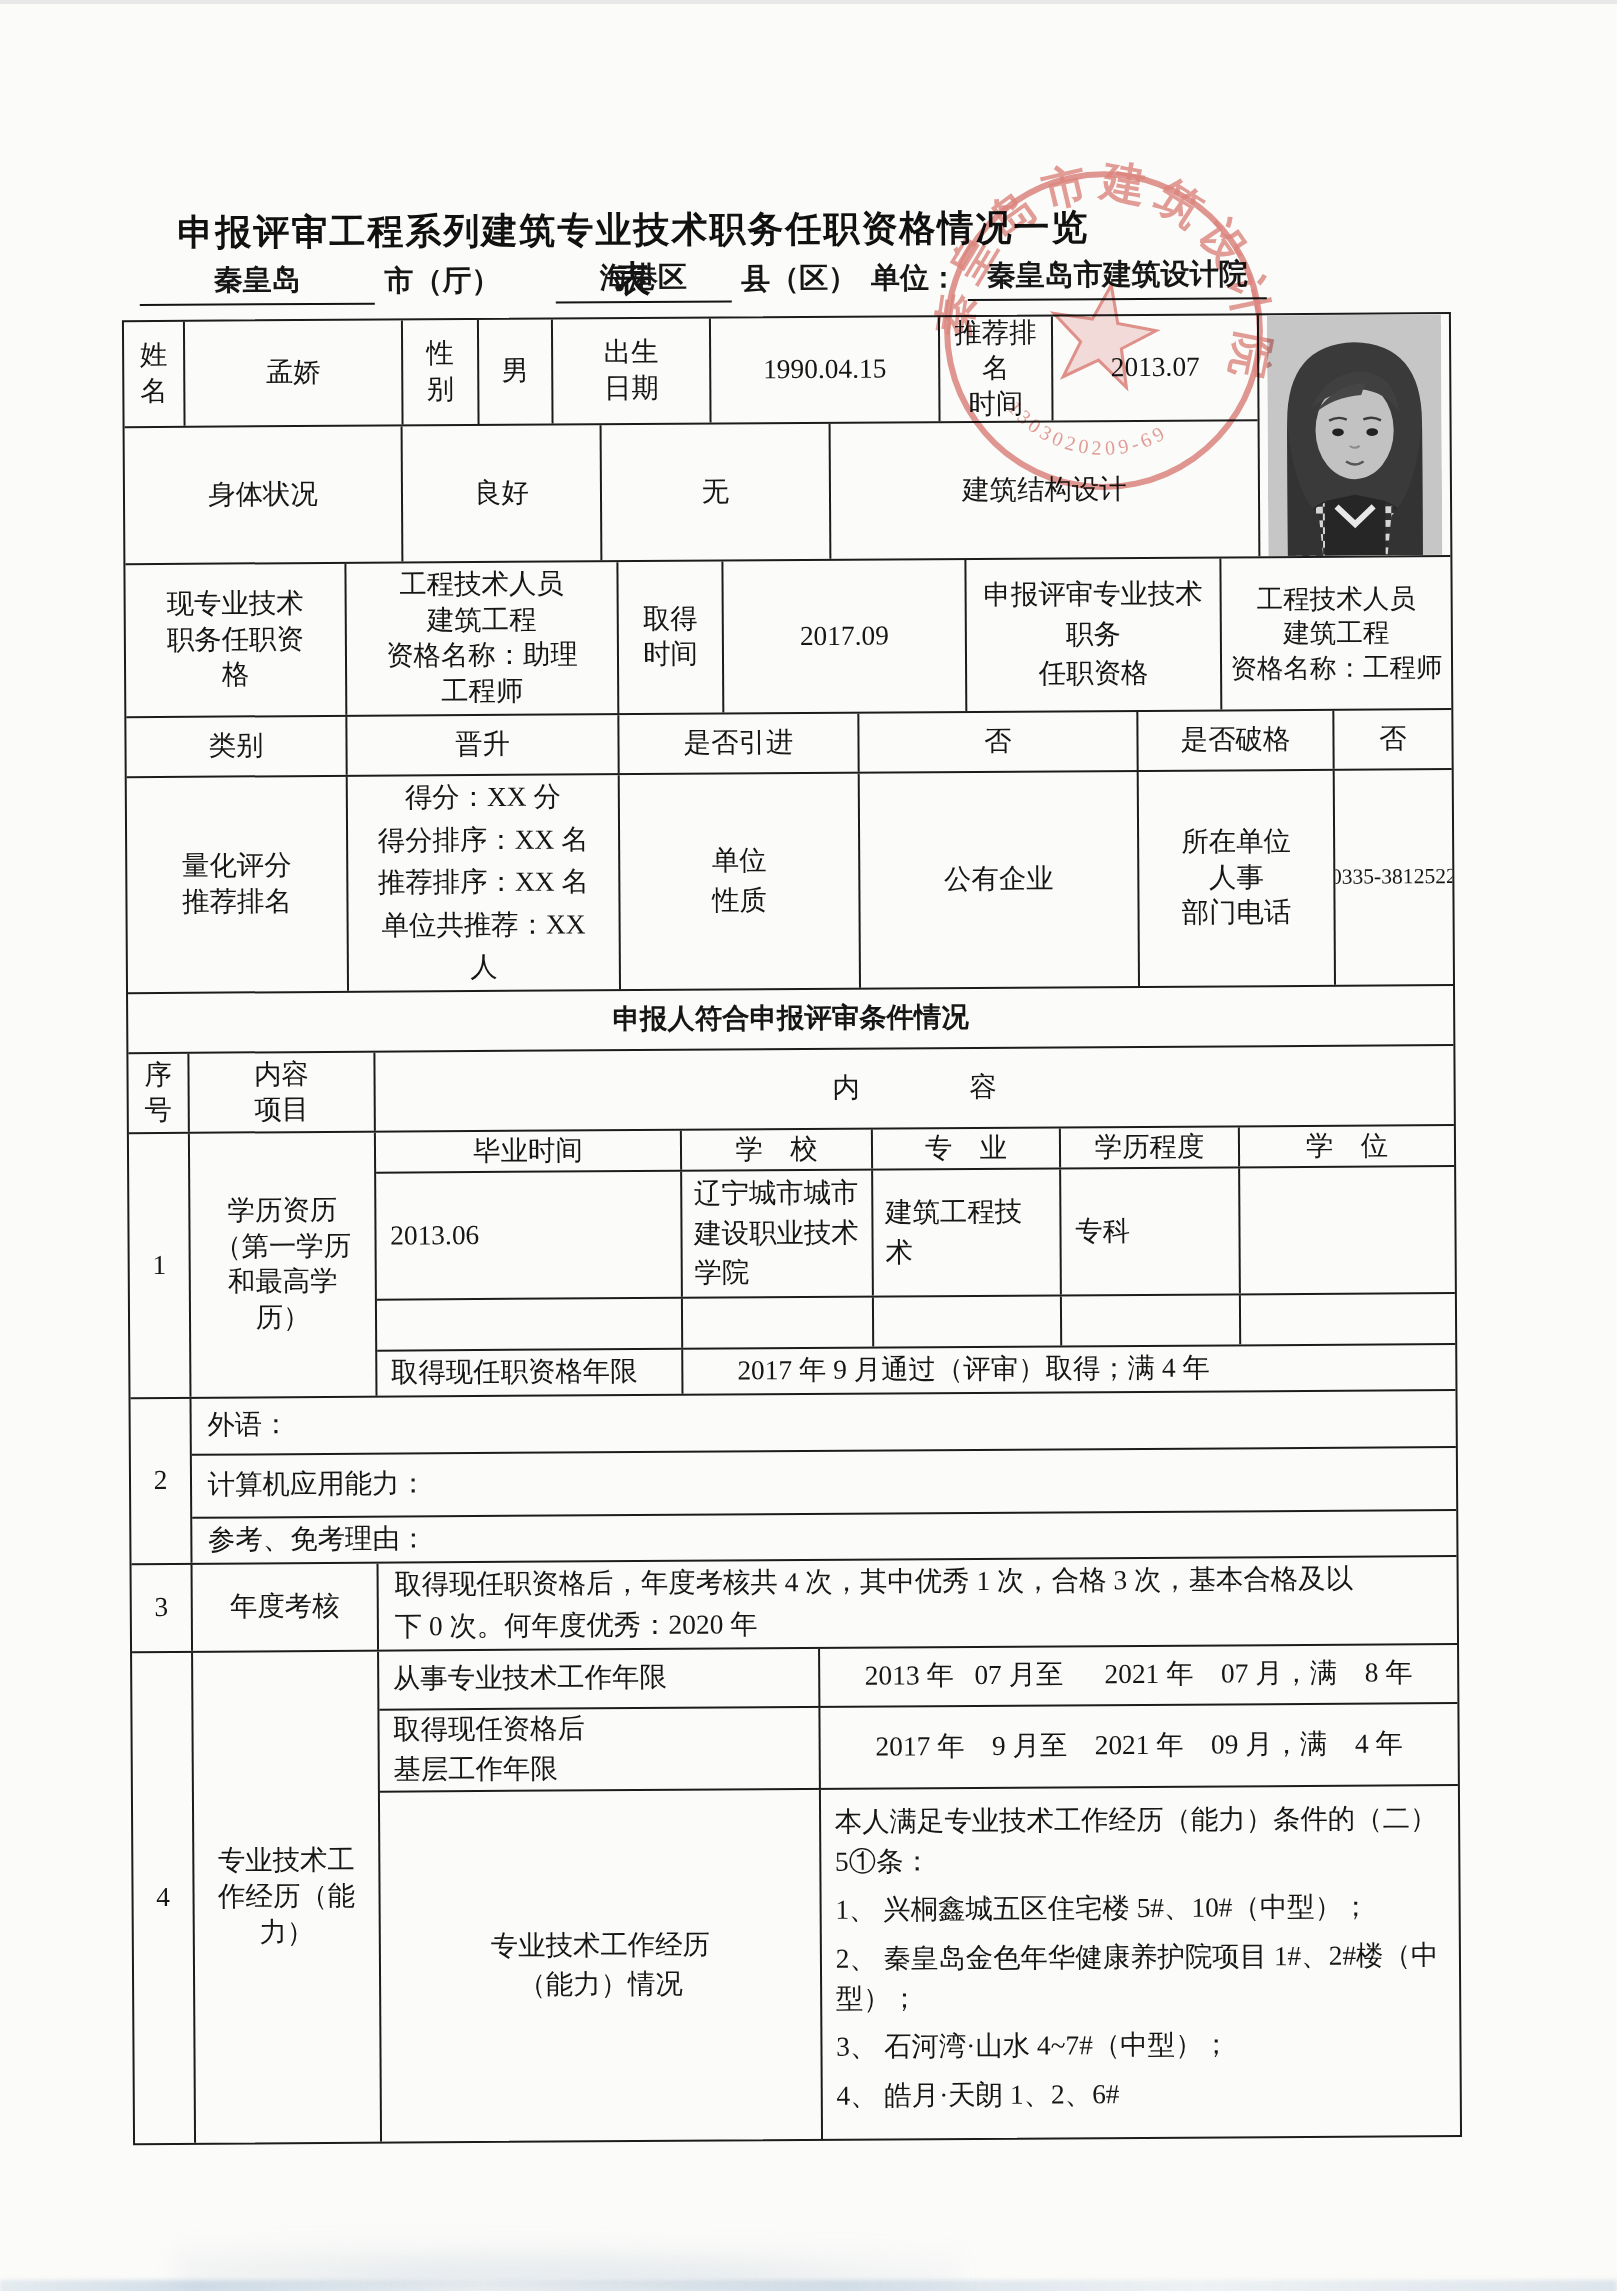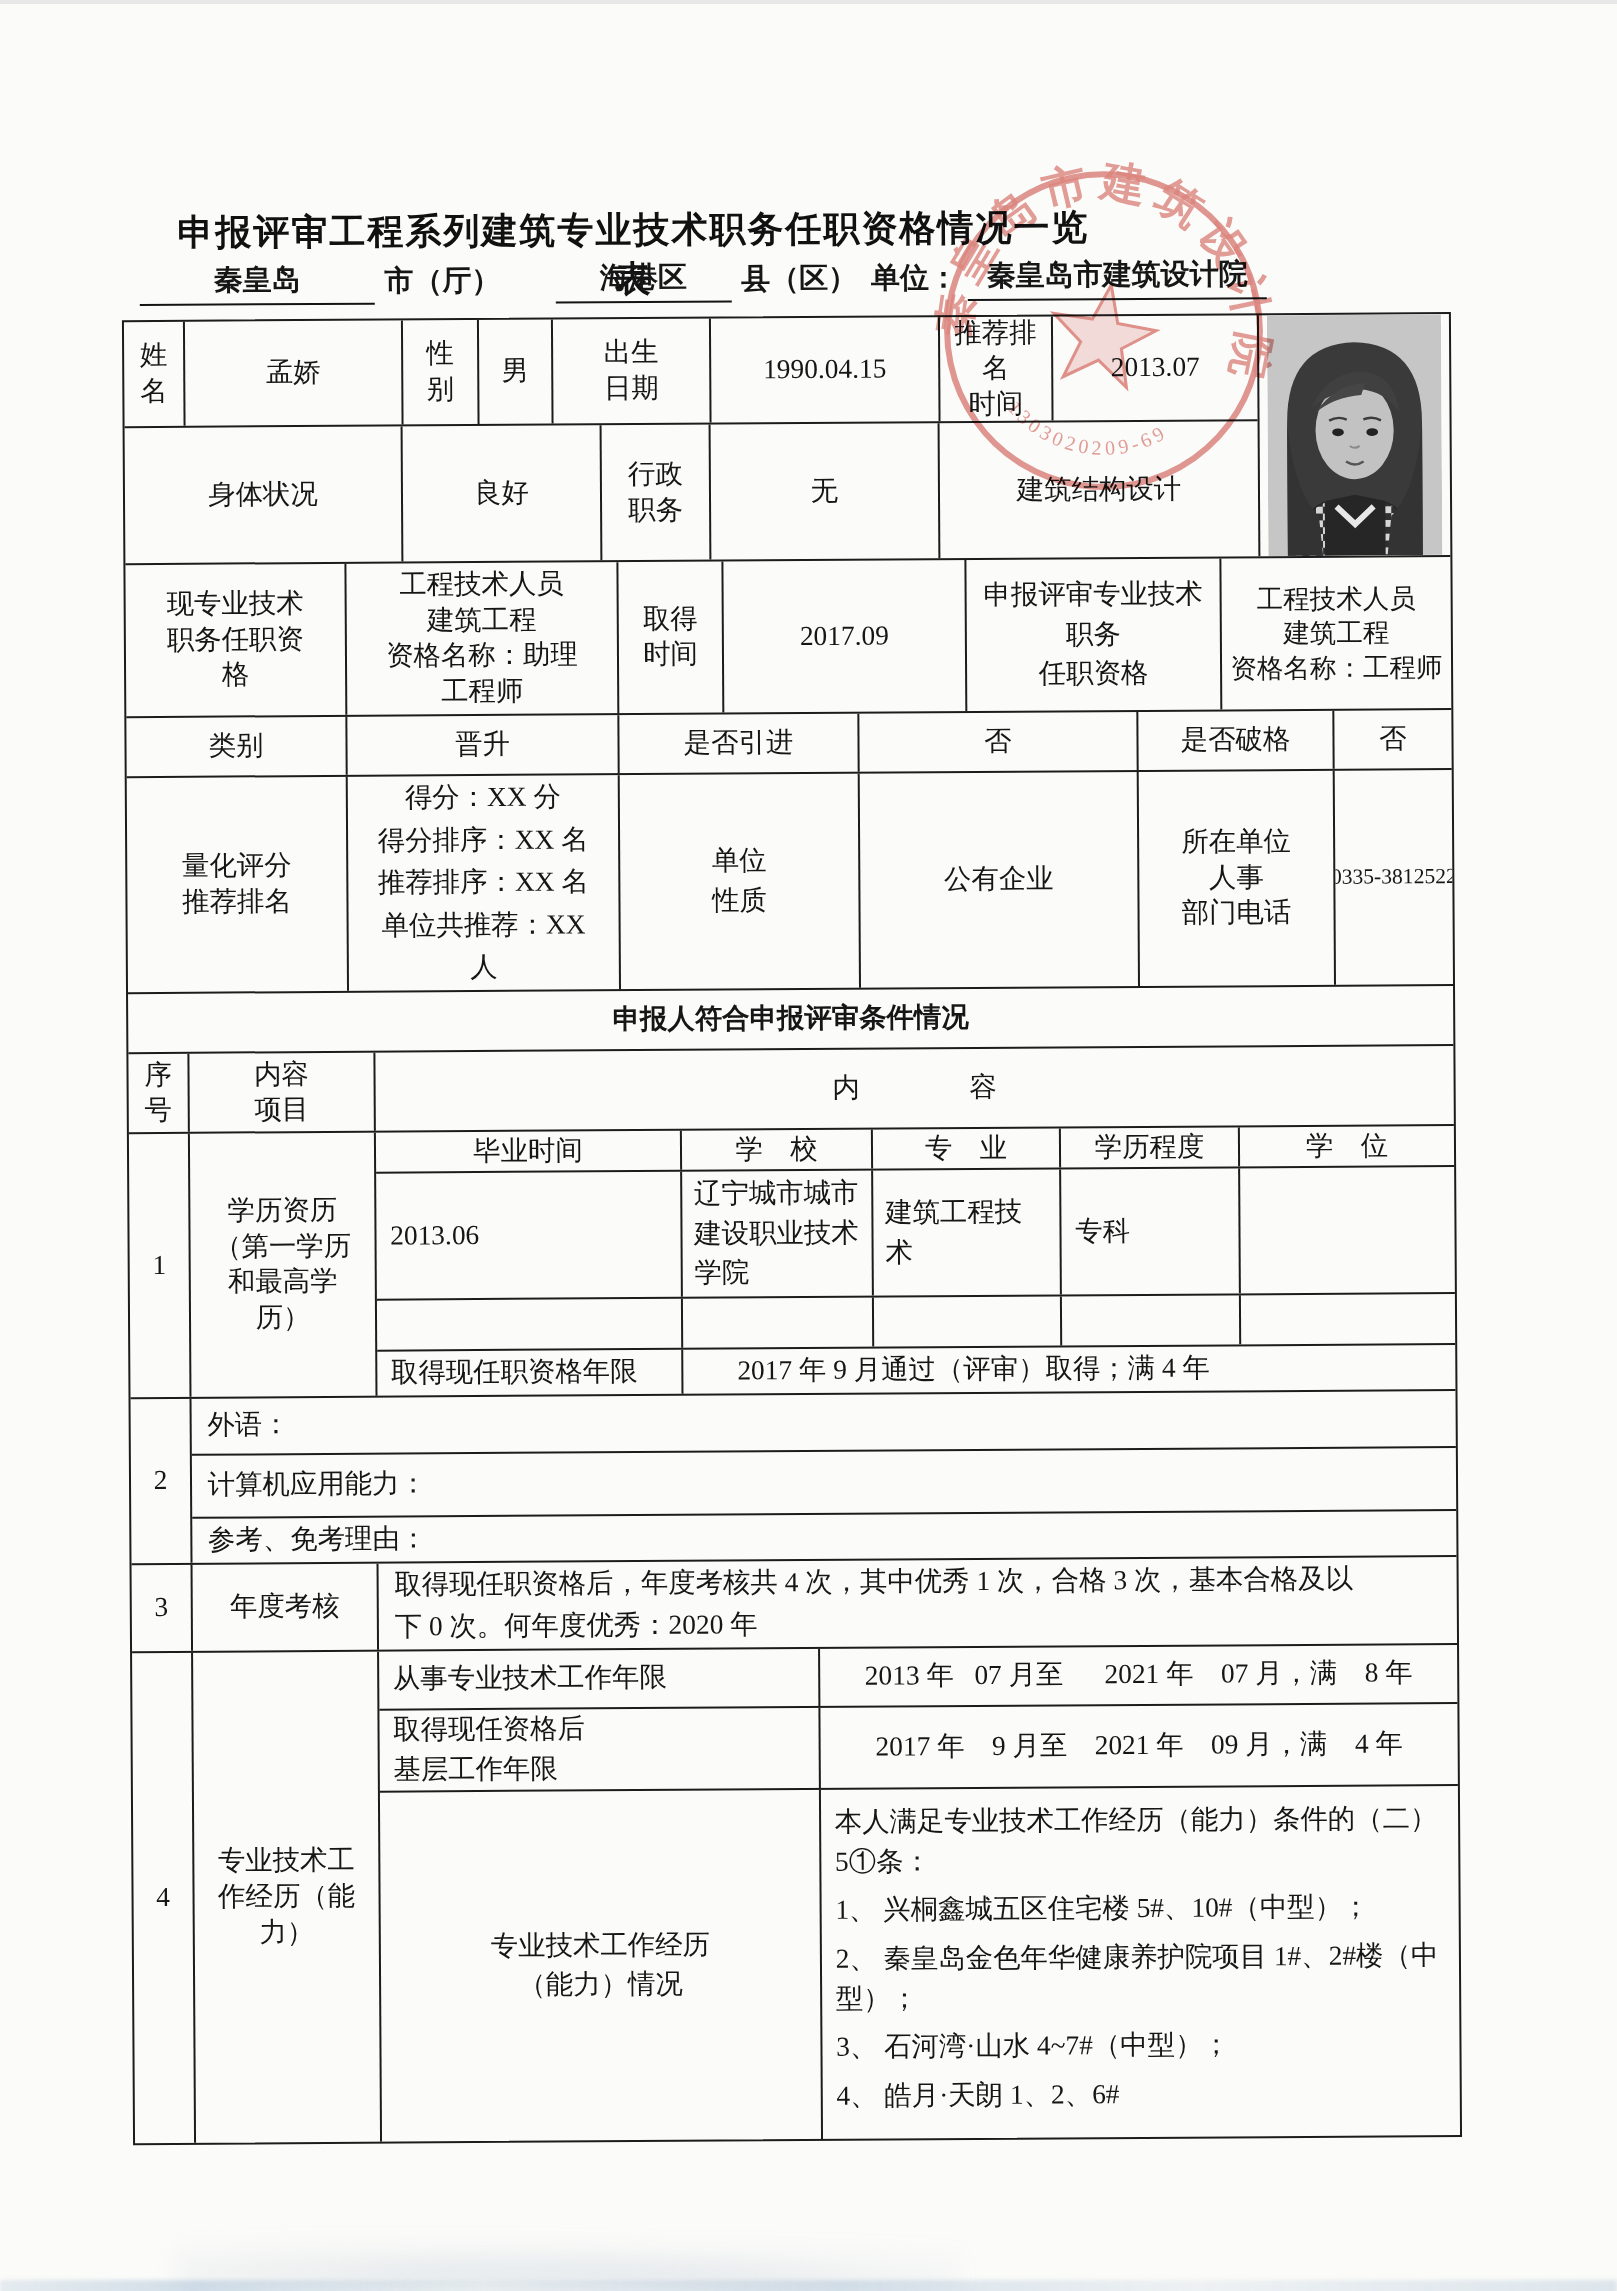--- a/index.html
+++ b/index.html
@@ -107,22 +107,20 @@
           <div class="c pre tight" style="width:158px">出生
 日期</div>
           <div class="c" style="width:229px">1990.04.15</div>
           <div class="c pre tight" style="width:113px">推荐排名
 时间</div>
           <div class="c grow">2013.07</div>
         </div>
         <div class="r2 row" style="border-bottom:none">
           <div class="c" style="width:276px">身体状况</div>
           <div class="c" style="width:199px">良好</div>
-          <div class="c pre tight" style="width:109px">行政
-职务</div>
           <div class="c" style="width:229px">无</div>
           <div class="c grow">建筑结构设计</div>
         </div>
       </div>
       <div class="photo-cell">
         <svg class="photo" viewBox="0 0 178 246">
           <defs>
             <pattern id="chk" width="14" height="14" patternUnits="userSpaceOnUse">
               <rect width="14" height="14" fill="#d6d6d6"></rect>
               <rect width="7" height="7" fill="#303030"></rect>

